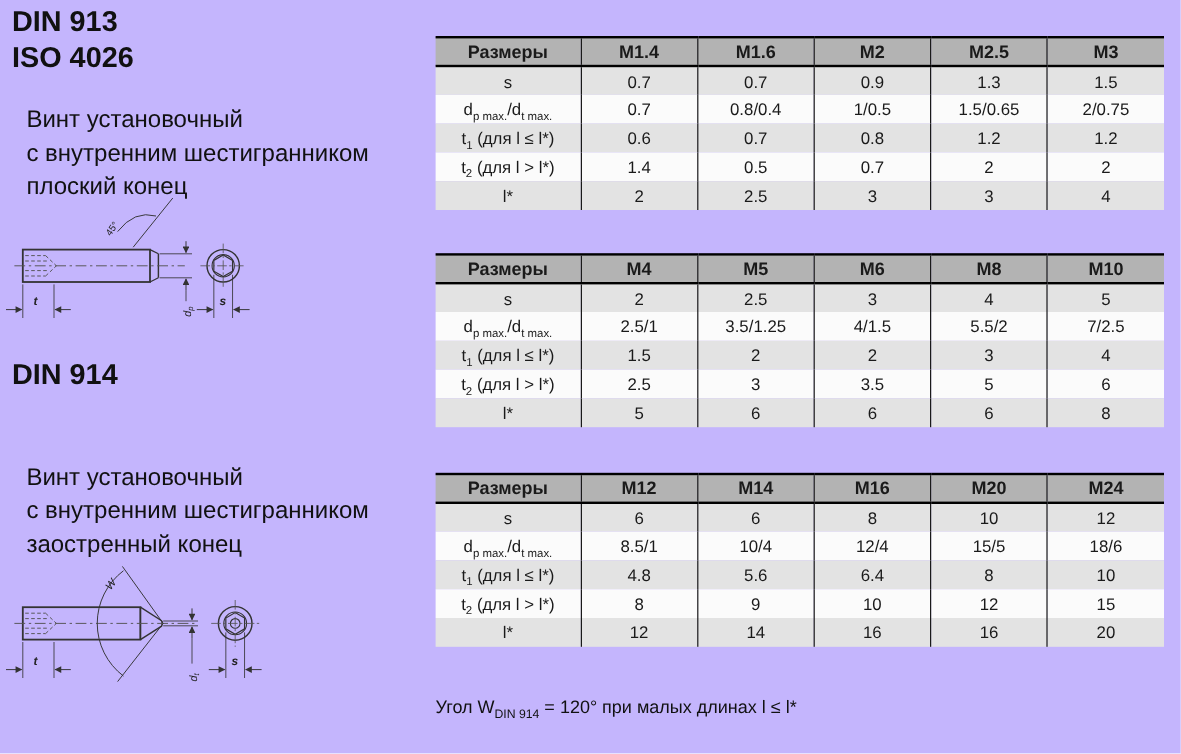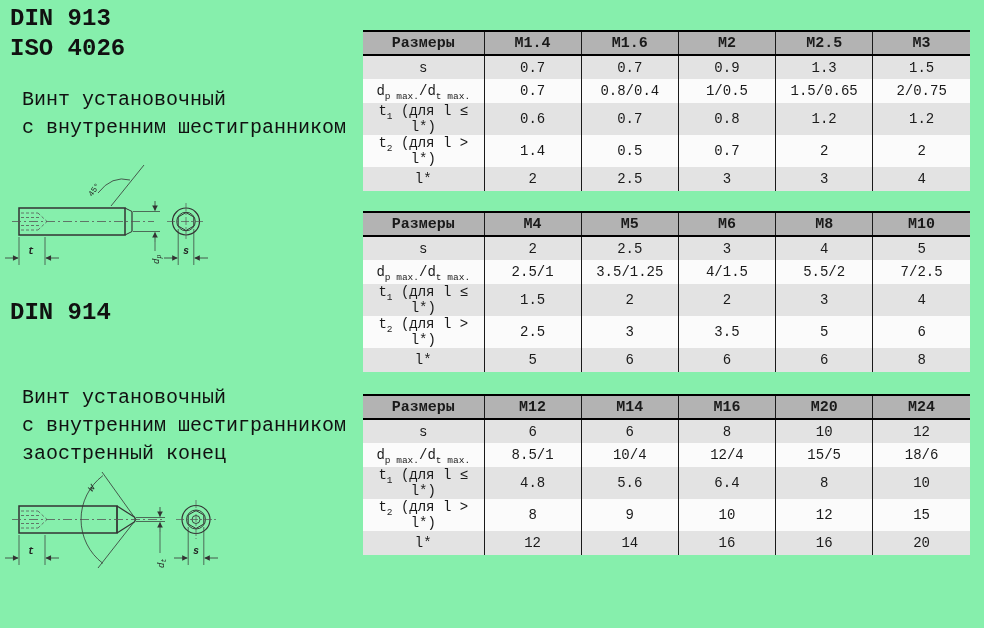--- a/index.html
+++ b/index.html
@@ -1,19 +1,19 @@
 <!DOCTYPE html>
 <html><head>
 <meta charset="utf-8">
 <style>
   * { margin:0; padding:0; box-sizing:border-box; }
   html,body { background:#fff; }
   .page {
-    position:relative; width:984px; height:628px; background:#86efac;
-    font-family:Liberation Mono, monospace; color:#1a1a1a;
+    position:relative; width:984px; height:628px; background:#c4b5fd;
+    font-family:Liberation Sans, sans-serif; color:#1a1a1a;
     overflow:hidden;
   }
   .abs { position:absolute; }
 
   
   .std-block { left:10px; font-weight:bold; font-size:24px; line-height:30px; color:#111; }
   .desc-block { left:10px; font-size:20px; line-height:28px; color:#111;margin-left:12px; }
 
   
   .dim-table { position:absolute; left:363px; width:607px; border-collapse:collapse; table-layout:fixed; }
@@ -39,20 +39,21 @@
 
 <div class="page">
 
   <div class="abs std-block" style="top:4px;">
     <div>DIN 913</div>
     <div>ISO 4026</div>
   </div>
   <div class="abs desc-block" style="top:86px;">
     <div>Винт установочный</div>
     <div>с внутренним шестигранником</div>
+    <div>плоский конец</div>
   </div>
 
   <svg class="abs" style="left:2px; top:163px;" width="235" height="120" viewBox="0 0 235 120">
     <defs>
       <marker id="ar1" viewBox="0 0 10 10" refX="9" refY="5" markerWidth="9" markerHeight="7" orient="auto">
         <path d="M0,0 L10,5 L0,10 z" fill="#333"></path>
       </marker>
     </defs>
 
     <rect x="17" y="45" width="106" height="27" fill="none" stroke="#333" stroke-width="1.5"></rect>
@@ -346,14 +347,15 @@
           <td>l*</td>
           <td>12</td>
           <td>14</td>
           <td>16</td>
           <td>16</td>
           <td>20</td>
         </tr>
       </tbody>
     </table>
 
+  <div class="abs note" style="top:581px;">Угол W<sub>DIN 914</sub> = 120° при малых длинах l ≤ l*</div>
 
 </div>
 
 </body></html>

